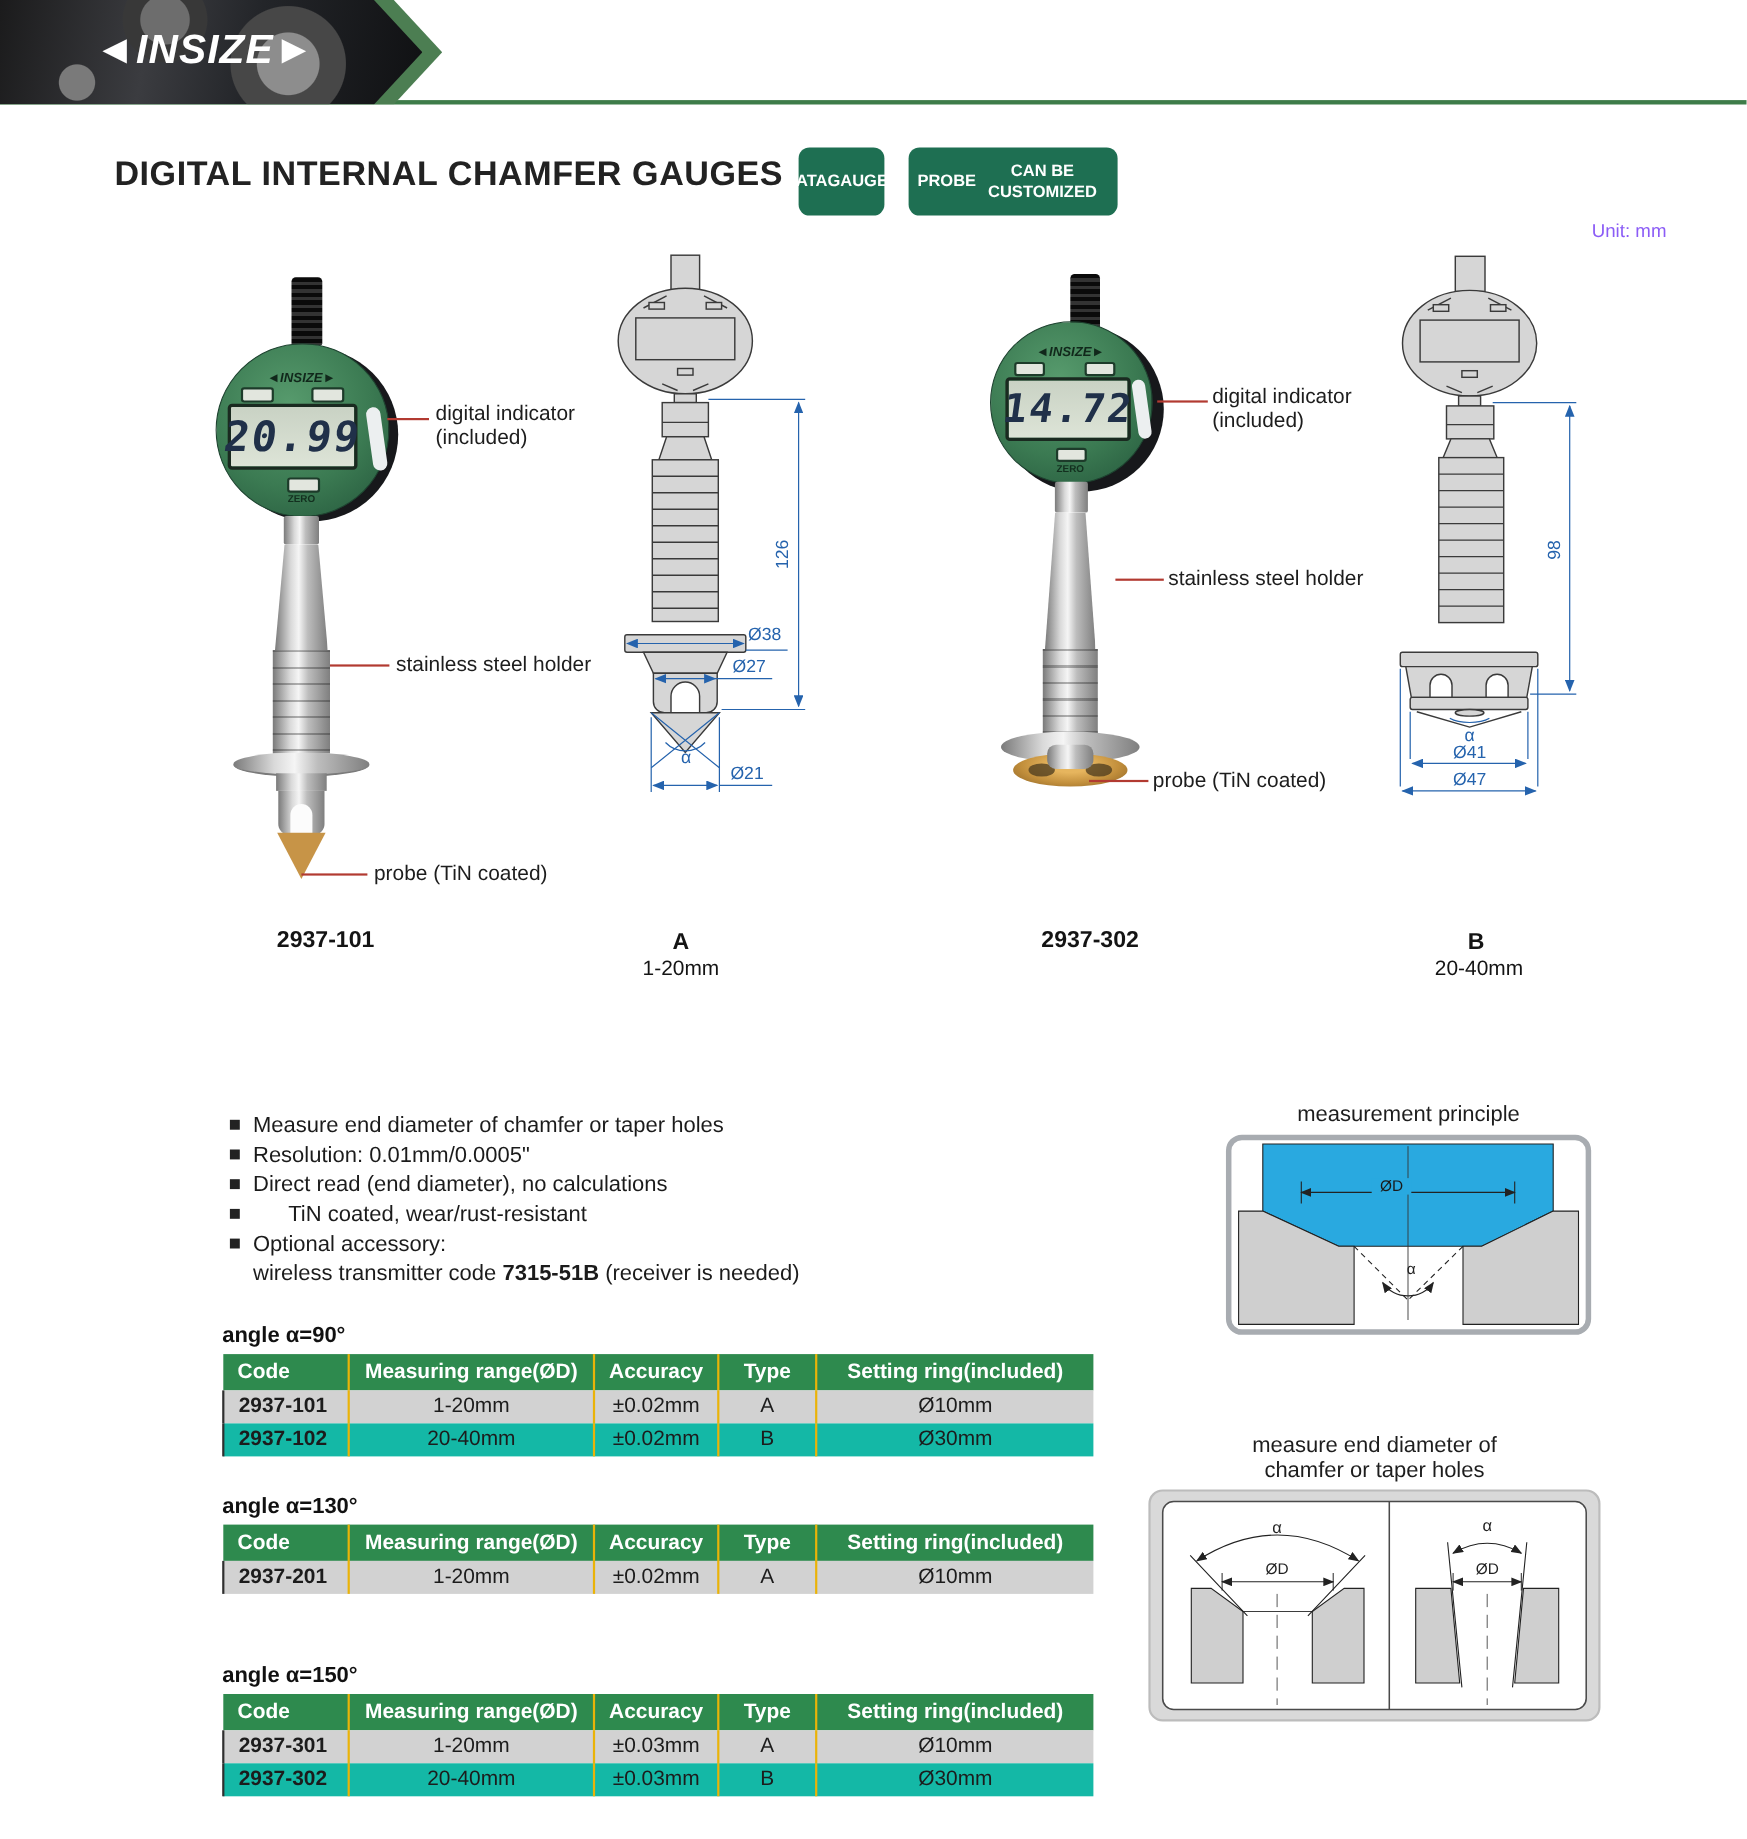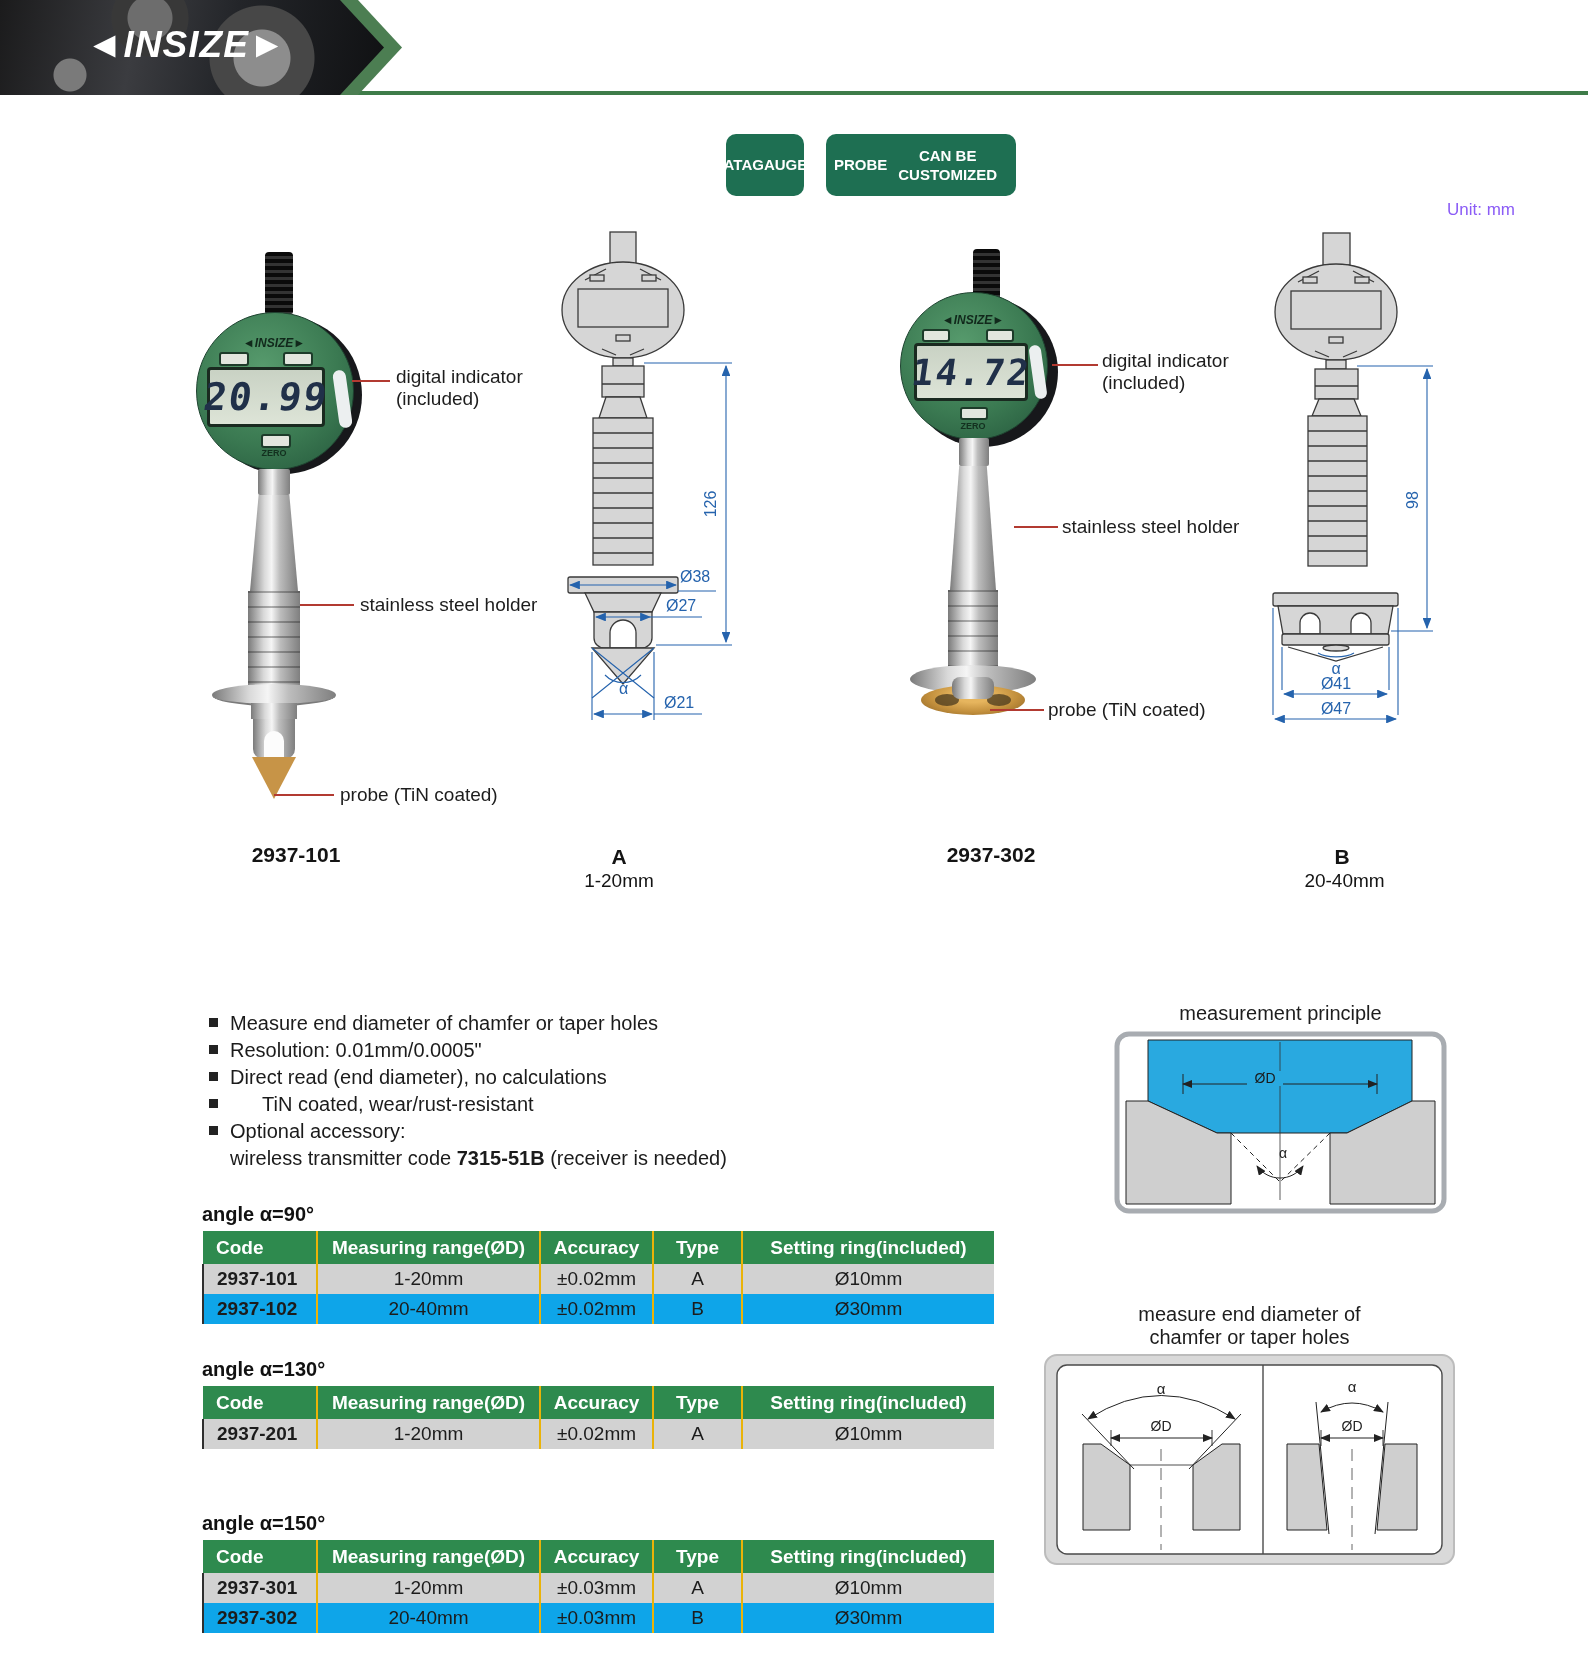--- a/index.html
+++ b/index.html
@@ -70,38 +70,39 @@
   .tbl-title{position:absolute;font-size:20px;font-weight:bold;color:#111;white-space:nowrap;}
   table.tbl{position:absolute;border-collapse:collapse;table-layout:fixed;width:791px;}
   .tbl th{background:#2e8a4e;color:#fff;font-size:19px;font-weight:bold;height:33px;
     text-align:center;padding:0;}
   .tbl td{font-size:19px;color:#1c1c1c;height:30px;text-align:center;padding:0;}
   .tbl th + th, .tbl td + td{border-left:2px solid #eab308;}
   .tbl td:first-child{border-left:2px solid #2f2f2f;}
   .tbl th.code-col, .tbl td.code-col{text-align:left;padding-left:13px;}
   .tbl td.code-col{font-weight:bold;}
   .tbl tr.r0 td{background:#d2d2d2;}
-  .tbl tr.r1 td{background:#0ea5e9;}
+  .tbl tr.r1 td{background:#14b8a6;}
 
   .diagram-title{position:absolute;font-size:20px;color:#1d1d1d;text-align:center;line-height:23px;}
   svg{position:absolute;overflow:visible;}
   svg text{font-family:"Liberation Sans",sans-serif;}
 </style>
 </head>
 <body>
 
 <div id="page">
 
   <div>
     <div class="green-rule"></div>
     <div class="green-chevron"></div>
     <div class="banner-photo"></div>
     <div class="logo-text">◄INSIZE►</div>
   </div>
 
+  <div class="page-title">DIGITAL INTERNAL CHAMFER GAUGES</div>
   <div class="badge" style="left:726px;width:78px;">
     <span>DATA</span>
     <span>GAUGES</span>
   </div>
   <div class="badge" style="left:826px;width:190px;">
     <span>PROBE</span>
     <span>CAN BE CUSTOMIZED</span>
   </div>
   <div class="unit-label">Unit: mm</div>
 

